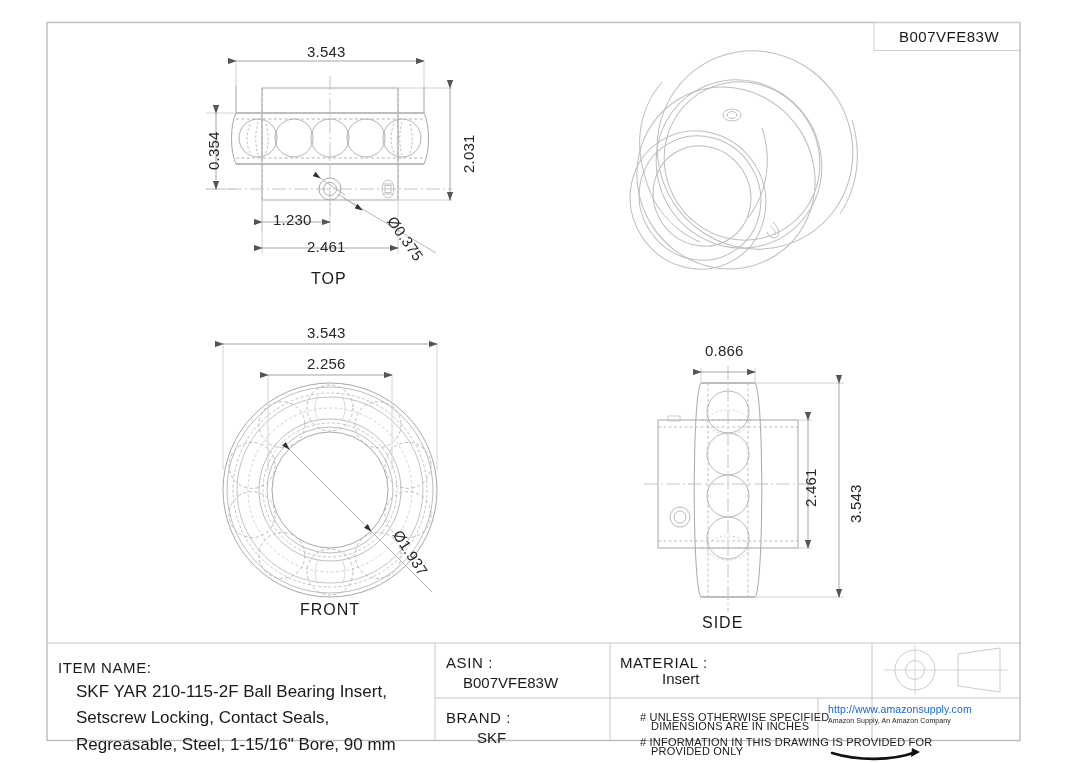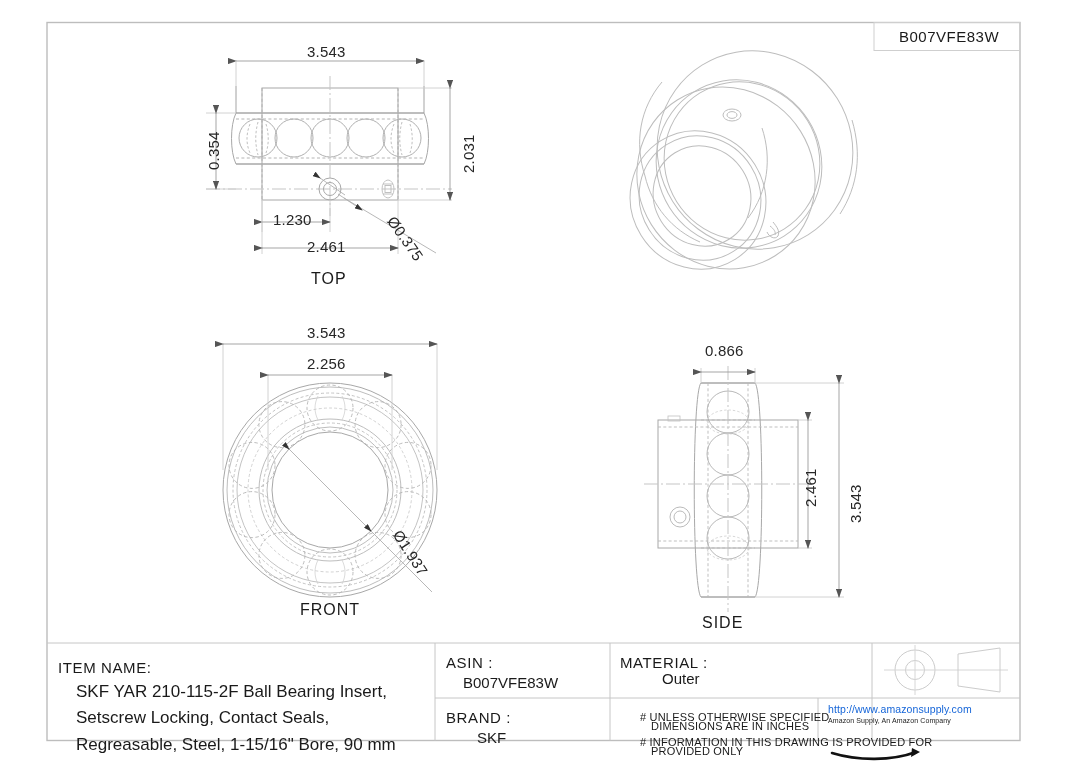--- a/index.html
+++ b/index.html
@@ -323,21 +323,21 @@
   <div class="txt tb-label" style="left:446px;top:654px;">ASIN :</div>
 
   <div class="txt tb-value" style="left:463px;top:674px;">B007VFE83W</div>
 
   <div class="txt tb-label" style="left:446px;top:709px;">BRAND :</div>
 
   <div class="txt tb-value" style="left:463px;top:729px;margin-left:14px;">SKF</div>
 
   <div class="txt tb-label" style="left:620px;top:654px;">MATERIAL :</div>
 
-  <div class="txt tb-value" style="left:662px;top:670px;">Outer</div>
+  <div class="txt tb-value" style="left:662px;top:670px;">Insert</div>
 
   <div class="txt tb-note" style="left:620px;top:709px;"># UNLESS OTHERWISE SPECIFIED</div>
   <div class="txt tb-note" style="left:631px;top:718px;">DIMENSIONS ARE IN INCHES</div>
   <div class="txt tb-note" style="left:620px;top:734px;"># INFORMATION IN THIS DRAWING IS PROVIDED FOR</div>
   <div class="txt tb-note" style="left:631px;top:743px;">PROVIDED ONLY</div>
 
   <div class="txt url" style="left:828px;top:703px;">http://www.amazonsupply.com</div>
   <div class="txt subco" style="left:828px;top:717px;">Amazon Supply, An Amazon Company</div>
 
   <div class="txt logo" style="left:826px;top:725px;">

